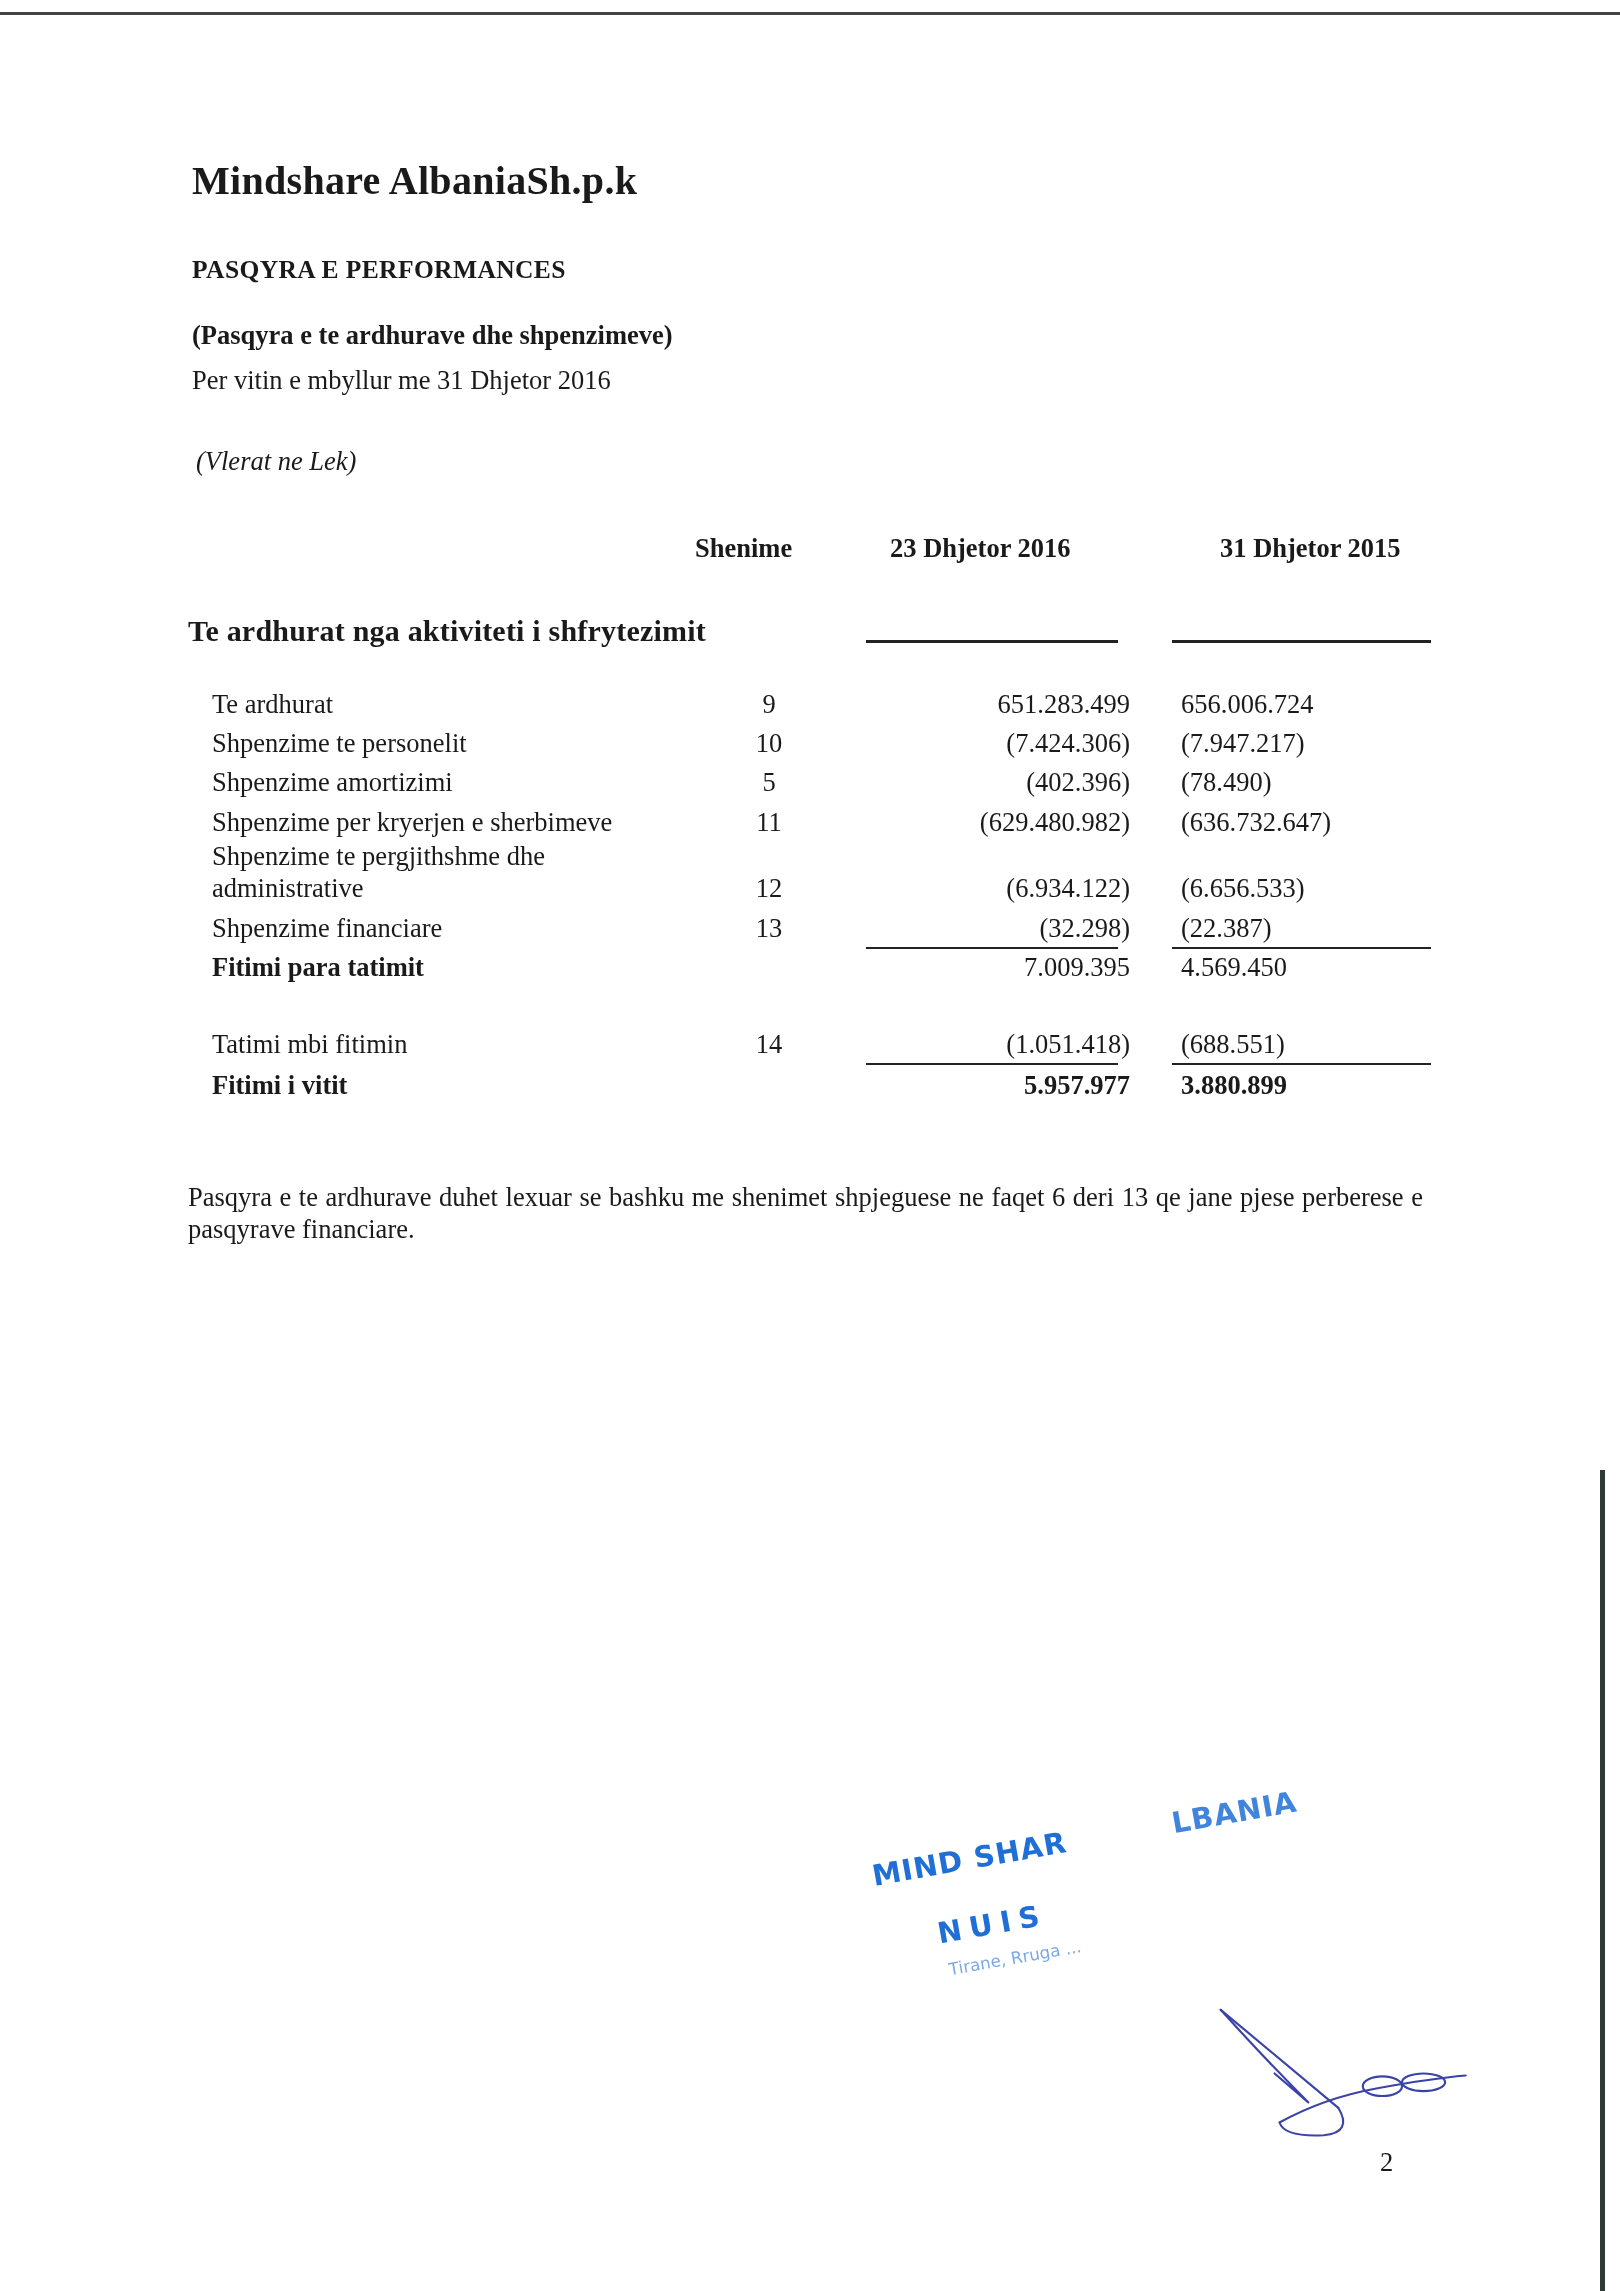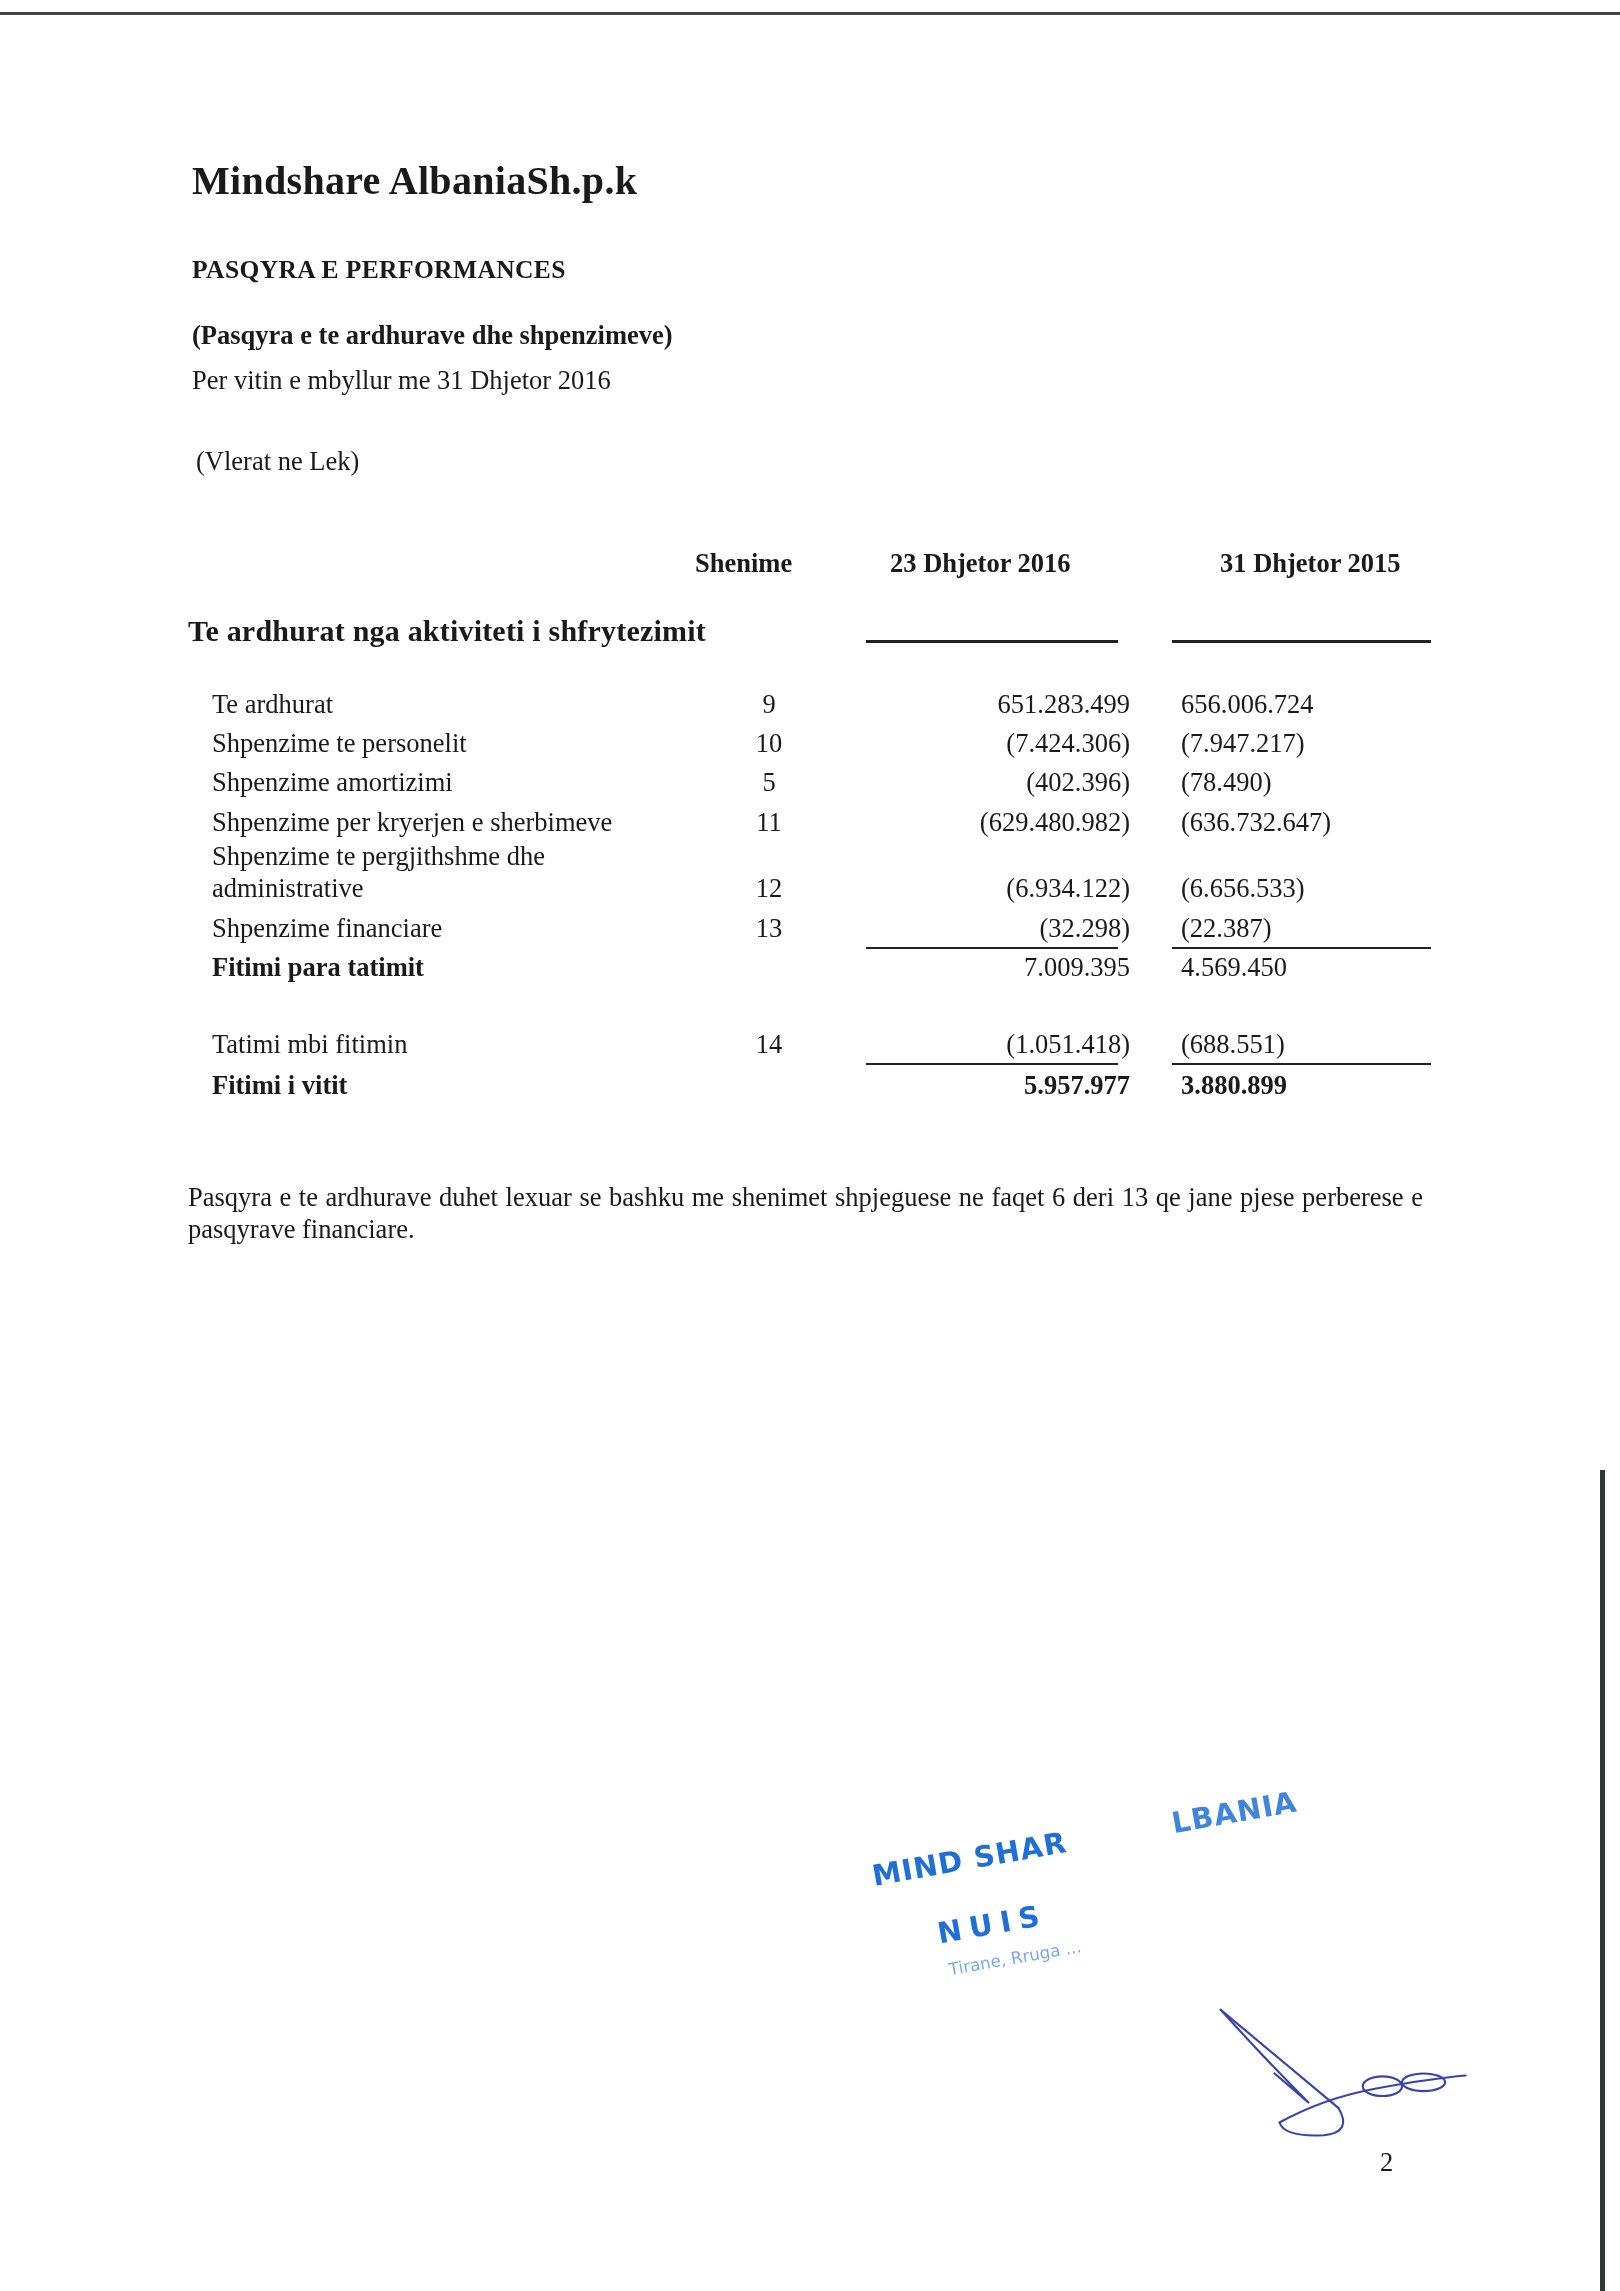--- a/index.html
+++ b/index.html
@@ -58,26 +58,27 @@
       position: absolute;
       left: 192px;
       top: 365px;
       font-size: 26.5px;
     }
     .currency-note {
       position: absolute;
       left: 196px;
       top: 446px;
       font-size: 26.5px;
+      font-style: italic;
     }
 
     
     .col-header {
       position: absolute;
-      top: 548px;
+      top: 533px;
       font-size: 26.5px;
       font-weight: bold;
       text-align: right;
     }
     .hdr-notes { left: 695px; }
     .hdr-2016 { left: 890px; }
     .hdr-2015 { left: 1188px; margin-left: 32px; }
 
     .hdr-underline {
       position: absolute;

